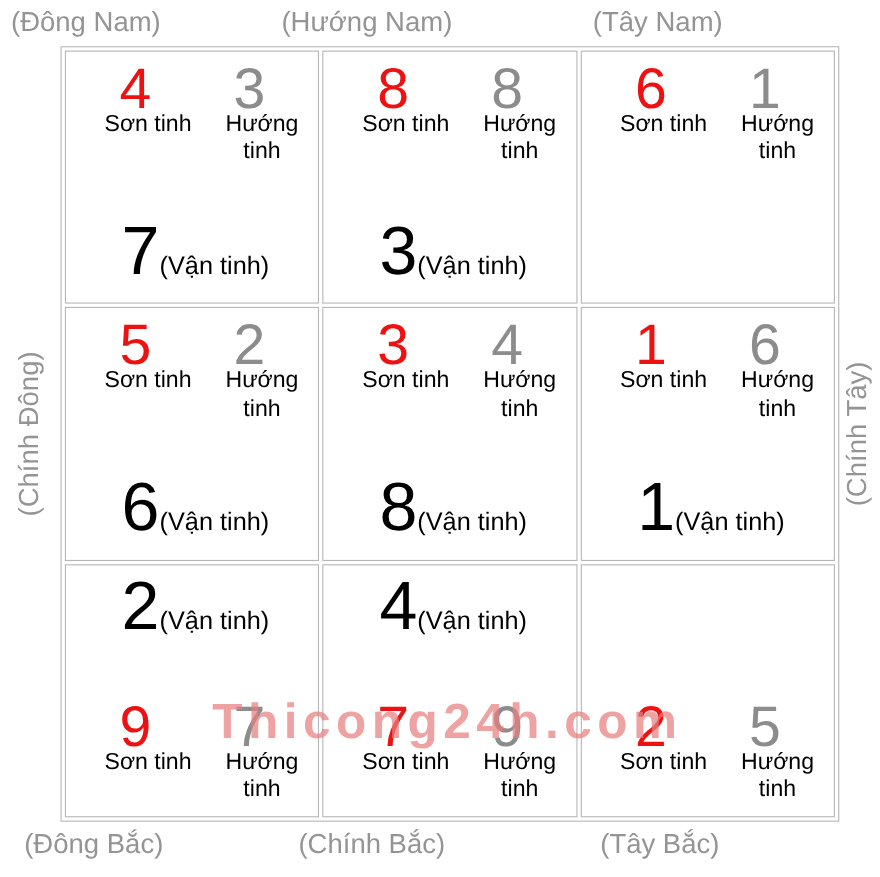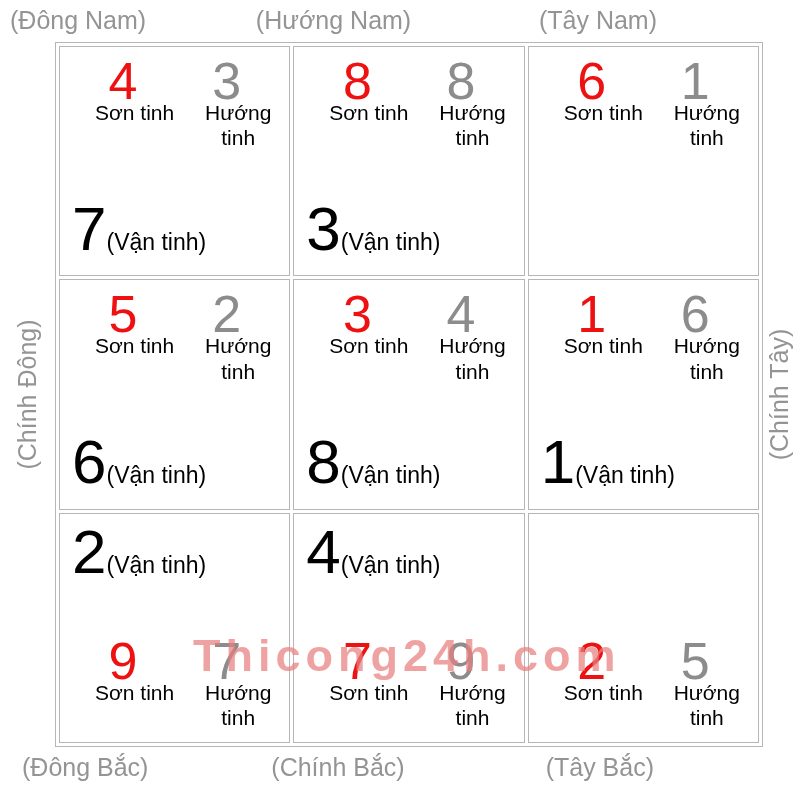--- a/index.html
+++ b/index.html
@@ -39,21 +39,21 @@
     display:flex;flex-direction:column;justify-content:space-between;
     box-sizing:border-box;padding:8px 6px 20px 12px;
   }
   .cell.flip{flex-direction:column-reverse;padding:12px 6px 12px 12px;}
   .stars{display:flex;justify-content:space-between;padding-right:12px;}
   .star{text-align:center;}
   .num{font-size:52px;line-height:1;font-weight:400;}
   .num.red{color:var(--red,#ee1111);}
   .num.gray{color:var(--num_gray,#8c8c8c);}
   .lbl{font-size:21px;line-height:1.2;margin-top:-7px;color:#000;white-space:nowrap;margin-left:23px;}
-  .van{text-align:left;white-space:nowrap;line-height:1;}
+  .van{text-align:center;white-space:nowrap;line-height:1;}
   .van-num{font-size:62px;line-height:0.85;}
   .van-lbl{font-size:23px;}
   
   .watermark{
     position:absolute;left:193px;top:630px;z-index:5;pointer-events:none;
     font-size:45px;font-weight:bold;letter-spacing:5px;
     color:var(--watermark,#e87f7f);opacity:0.72;white-space:nowrap;
   }
 </style>
 </head>

